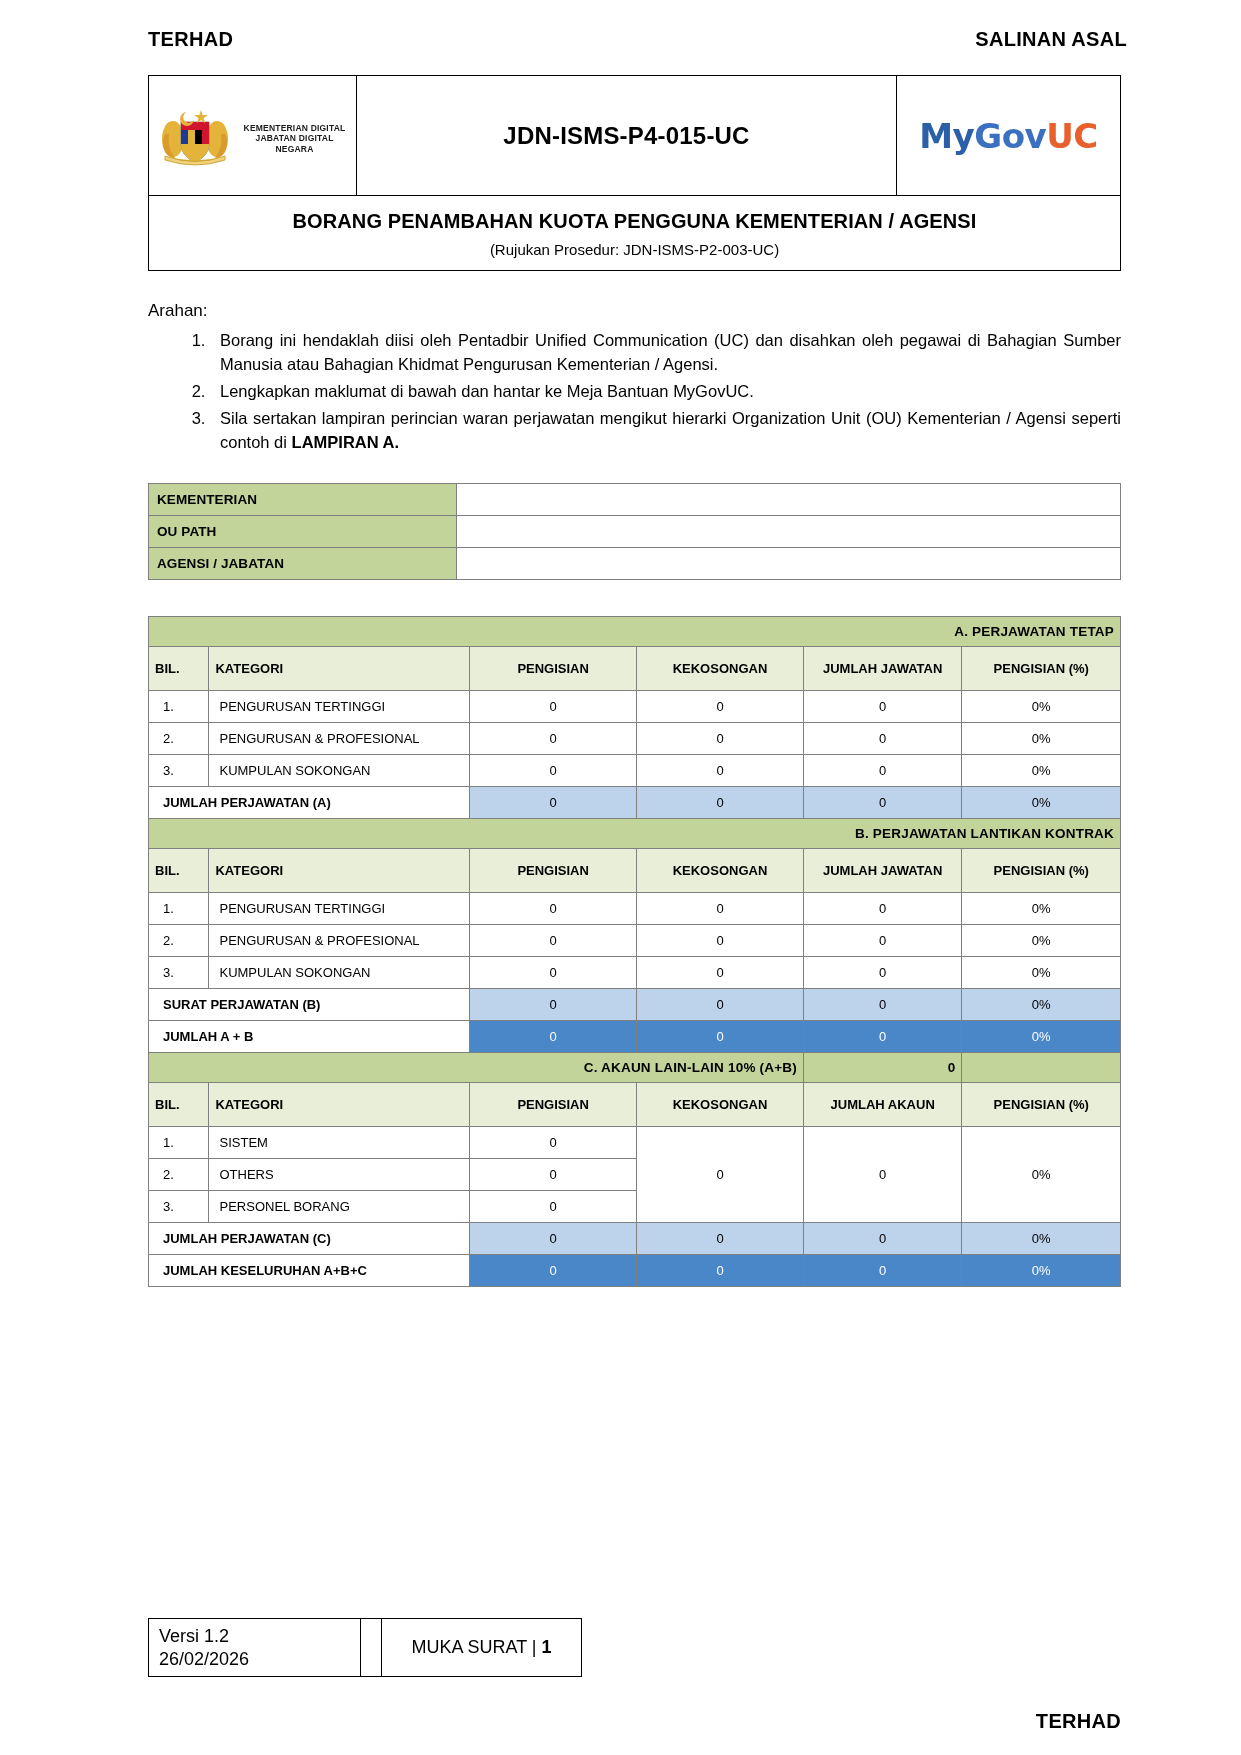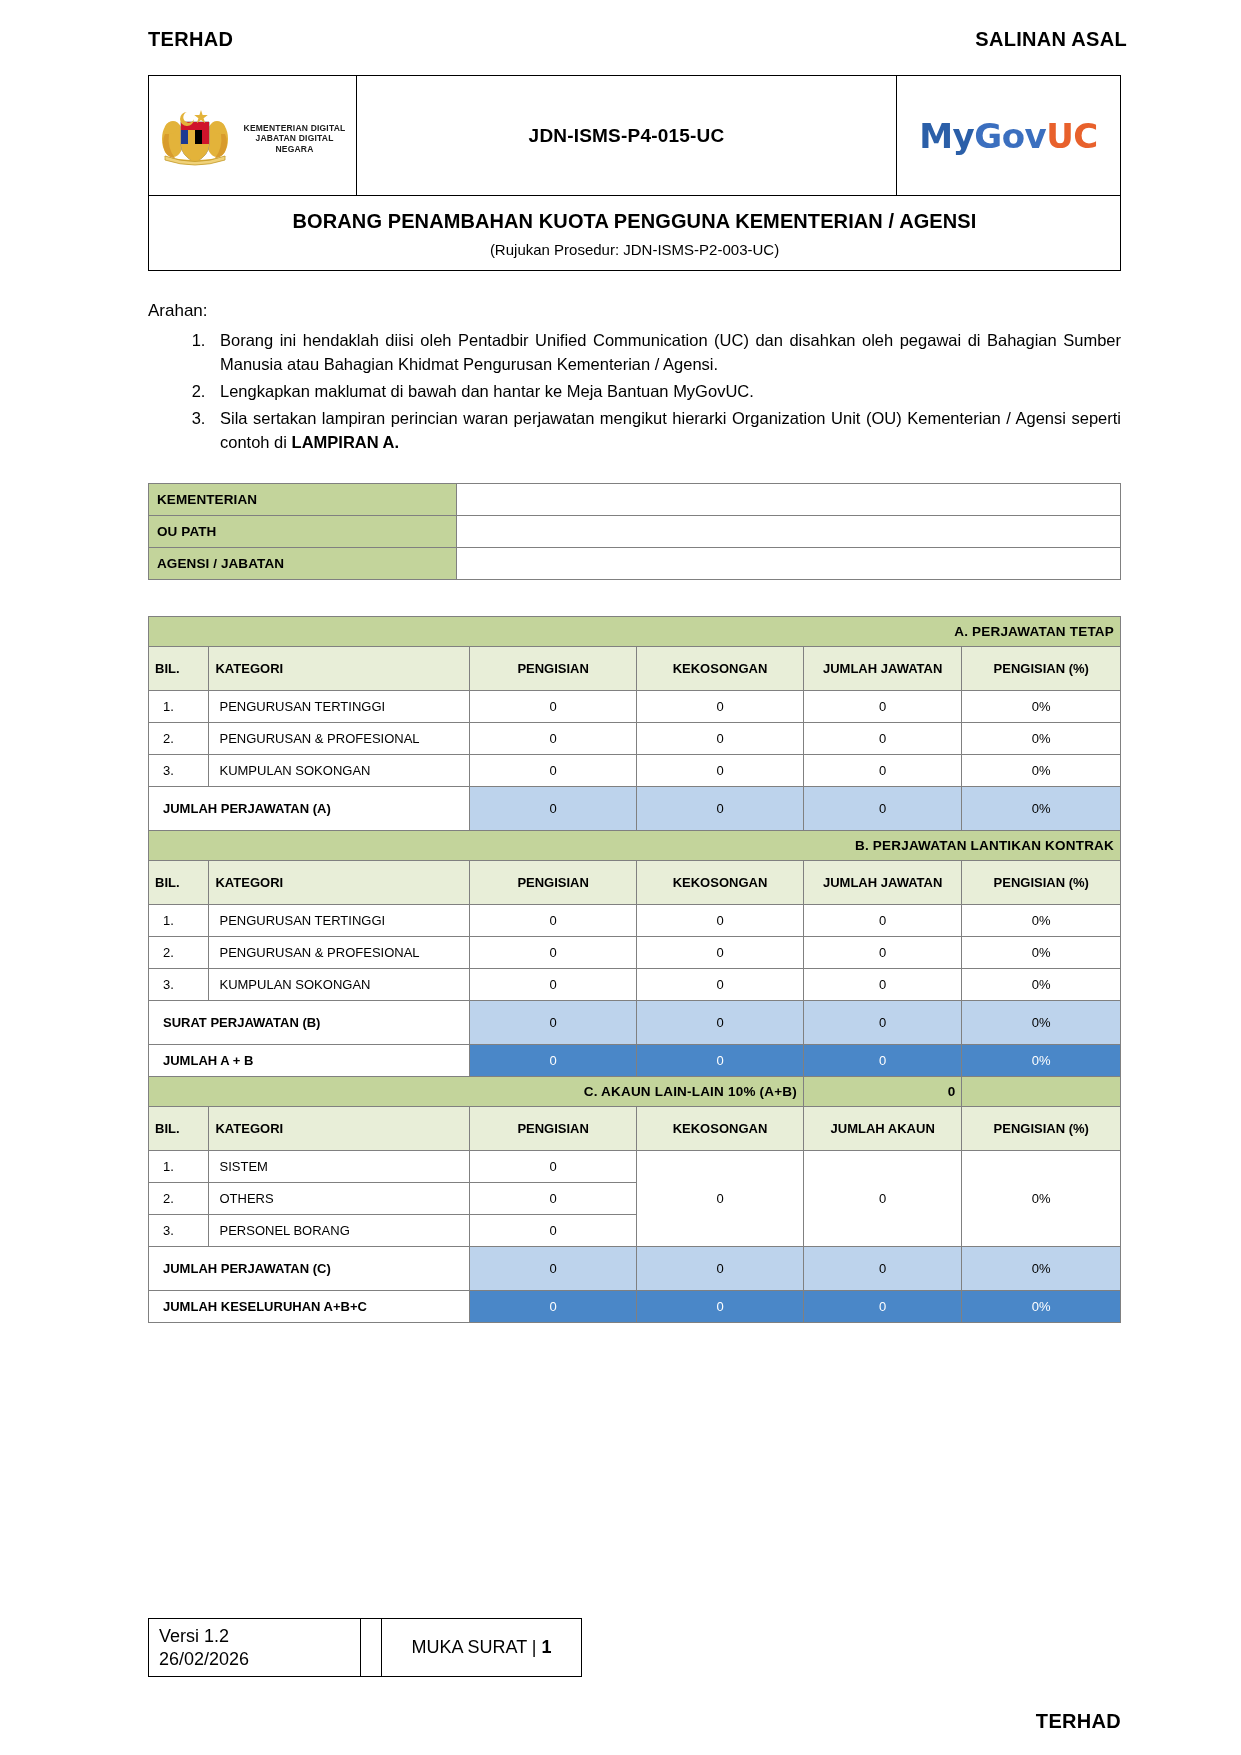--- a/index.html
+++ b/index.html
@@ -67,21 +67,21 @@
     font-weight: bold;
     letter-spacing: 0.2px;
     line-height: 1.25;
     color: #1a1a1a;
   }
   .doc-code-cell {
     flex: 1;
     display: flex;
     align-items: center;
     justify-content: center;
-    font-size: 19px;
+    font-size: 24px;
     font-weight: bold;
     letter-spacing: 0.2px;
   }
   .mygovuc-cell {
     width: 224px;
     border-left: 1.5px solid #000;
     display: flex;
     align-items: center;
     justify-content: center;
   }
@@ -172,21 +172,21 @@
     font-weight: bold;
     text-align: center;
     height: 44px;
     font-size: 13px;
   }
   .col-head td.left { text-align: left; }
   .data-row td { height: 32px; text-align: center; }
   .data-row td.bil { text-align: left; padding-left: 14px; width: 58px; }
   .data-row td.kategori { text-align: left; padding-left: 10px; }
   .total-row td {
-    height: 44px;
+    height: 32px;
     text-align: center;
     background: #bdd3ec;
     font-weight: normal;
   }
   .total-row td.titlecell {
     text-align: left;
     padding-left: 14px;
     font-weight: bold;
     background: #ffffff;
   }

